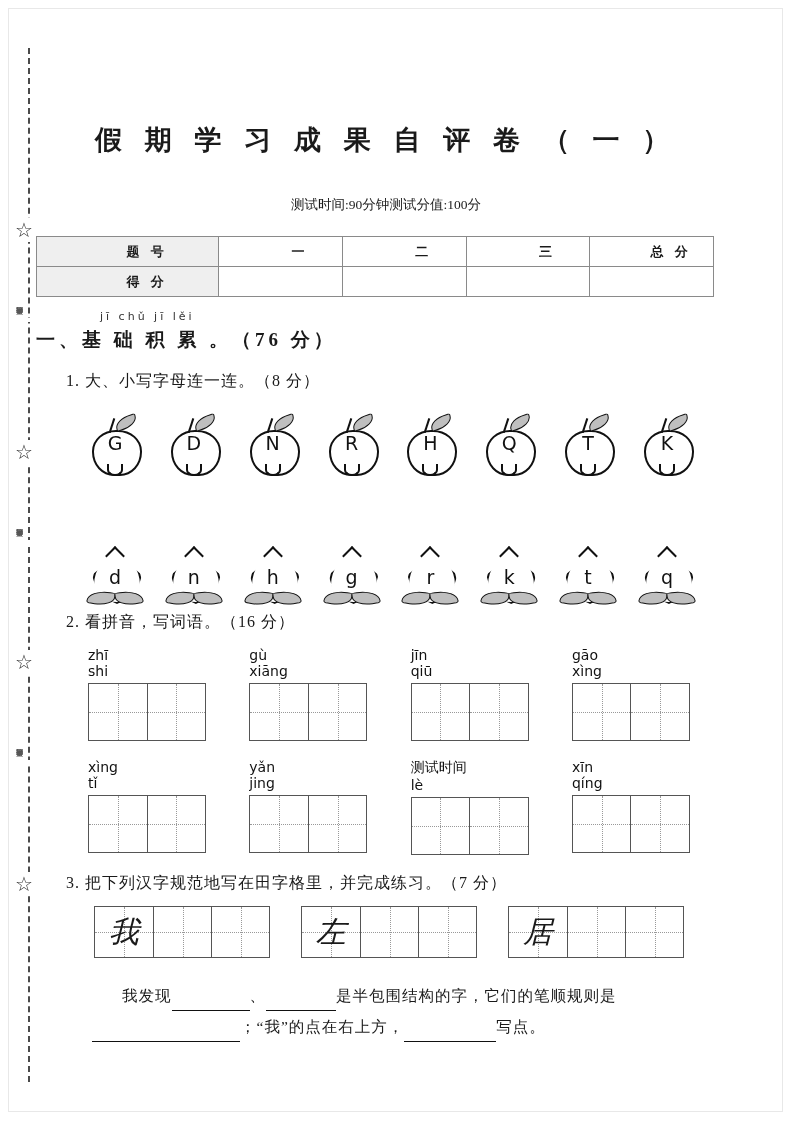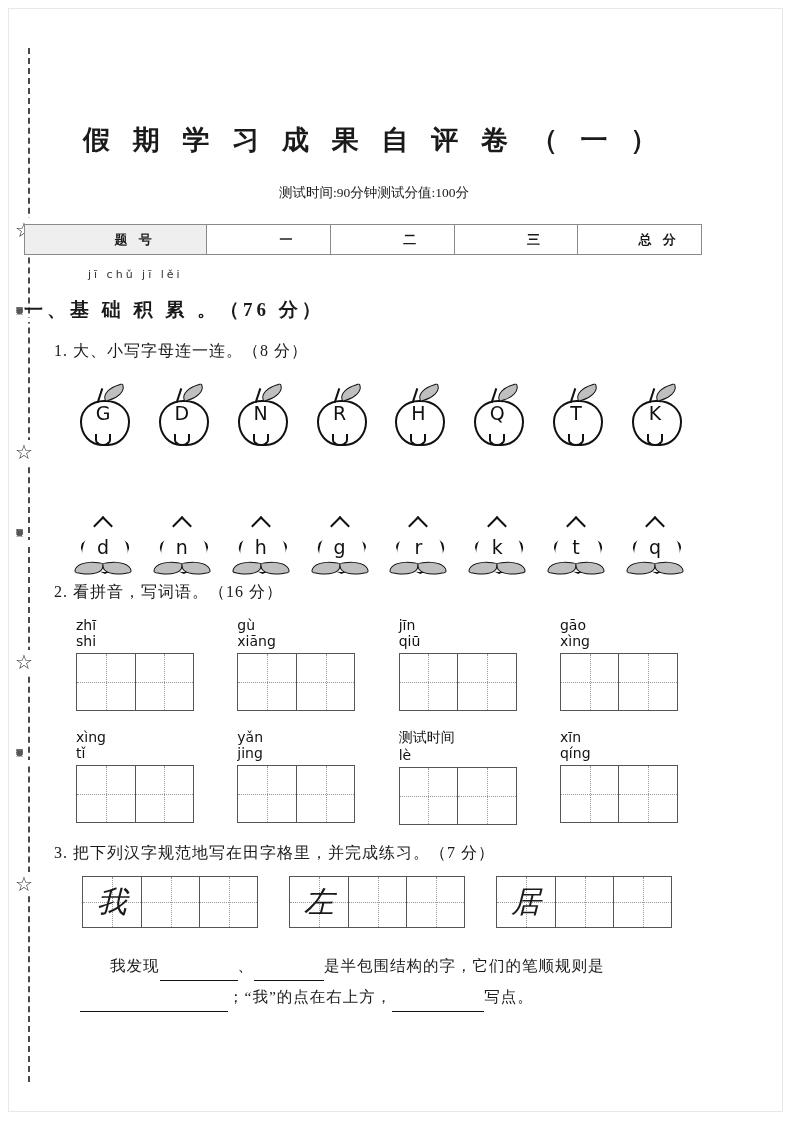--- a/index.html
+++ b/index.html
@@ -27,48 +27,48 @@
   }
   .margin-text{
     position:absolute;left:16px;width:16px;
     font-size:7px;line-height:8px;color:#555;
     writing-mode:vertical-rl;text-orientation:upright;
     background:#fff;padding:2px 0;letter-spacing:0px;
     transform:rotate(180deg);
     font-family:"DejaVu Sans",sans-serif;
   }
   
-  .content{position:absolute;left:24px;top:0;width:700px;}
+  .content{position:absolute;left:36px;top:0;width:700px;}
   .title{
     text-align:center;font-size:27px;font-weight:bold;
     letter-spacing:8px;margin-top:122px;
     font-family:"Liberation Serif",serif;
   }
   .meta-row{
     display:flex;justify-content:center;
-    font-size:13.5px;margin-top:26px;
+    font-size:13.5px;margin-top:38px;
   }
   
   .score-table{
     margin-top:22px;width:678px;border-collapse:collapse;
     table-layout:fixed;
   }
   .score-table td{
     border:1px solid #8a8a8a;height:27px;text-align:center;
     font-size:13px;font-weight:bold;letter-spacing:4px;padding-left:40px;
   }
   .score-table td.head{background:#efefef;width:140px;}
   
   .sec-wrap{margin-top:13px;position:relative;}
   .sec-pinyin{
     font-size:11px;color:#333;margin-left:64px;letter-spacing:3px;
     font-family:"DejaVu Sans",sans-serif;
   }
   .sec-title{
-    font-size:19px;font-weight:bold;letter-spacing:4px;margin-top:16px;
+    font-size:19px;font-weight:bold;letter-spacing:4px;margin-top:4px;
   }
   .q-title{
     font-size:16px;margin-top:18px;margin-left:30px;letter-spacing:1px;
   }
   
   .fruit-row{
     display:flex;justify-content:space-between;
     margin:22px 40px 0 50px;
   }
   .fruit{position:relative;width:58px;height:62px;}
@@ -200,20 +200,27 @@
 
   <table class="score-table">
     <tbody>
         <tr>
       <td class="head">题 号</td>
       <td>一</td>
       <td>二</td>
       <td>三</td>
       <td>总 分</td>
     </tr>
+    <tr>
+      <td class="head">得 分</td>
+      <td></td>
+      <td></td>
+      <td></td>
+      <td></td>
+    </tr>
   </tbody>
     </table>
 
   <div class="sec-wrap">
     <div class="sec-pinyin">jī  chǔ  jī  lěi</div>
     <div class="sec-title">一、基 础 积 累 。（76 分）</div>
   </div>
 
   <div class="q-title">1. 大、小写字母连一连。（8 分）</div>
 

